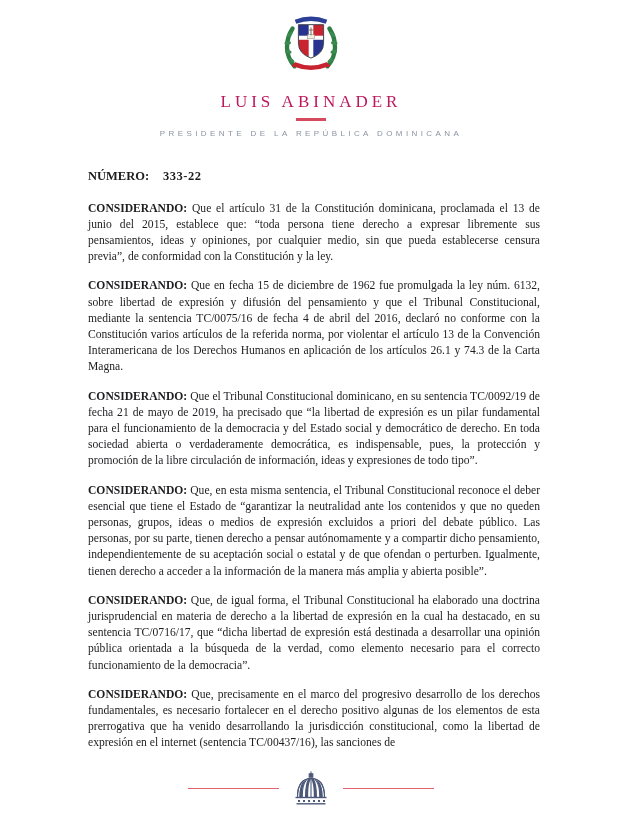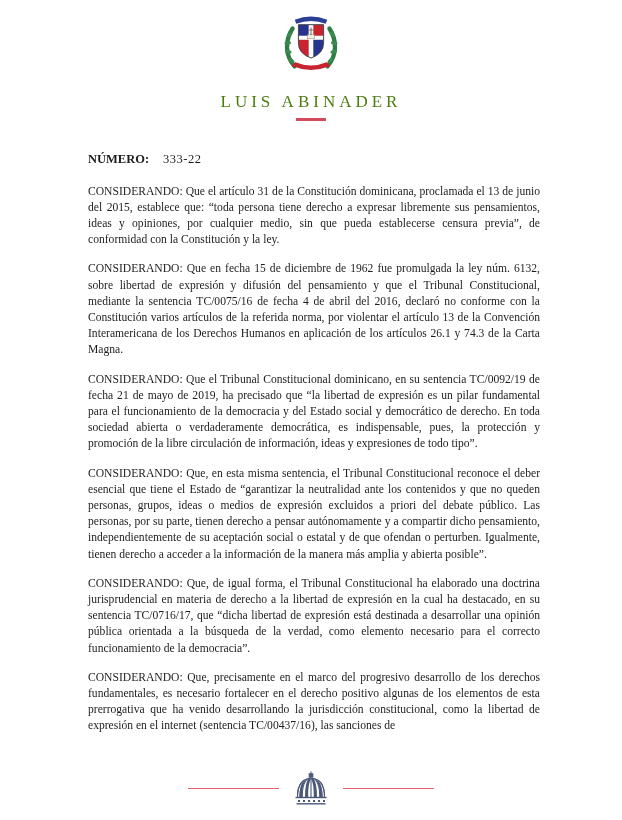--- a/index.html
+++ b/index.html
@@ -16,21 +16,21 @@
   }
 
   
   .header { text-align: center; padding-top: 13px; }
   .coat { display: inline-block; width: 62px; height: 64px; }
   .principal-name {
     margin-top: 11px;
     font-family: "Liberation Serif", serif;
     font-size: 17px;
     letter-spacing: 4px;
-    color: #4d7c0f;
+    color: #be185d;
     font-weight: 400;
   }
   .name-rule {
     width: 30px; height: 2.5px;
     background: #d64a5e;
     margin: 6px auto 8px auto;
   }
   .principal-title {
     font-family: "Liberation Sans", sans-serif;
     font-size: 8px;
@@ -45,33 +45,33 @@
     color: #1d1d20;
   }
   .numero-line {
     margin-top: 31px;
     font-size: 12.5px;
     font-weight: bold;
   }
   .numero-value {
     display: inline-block;
     margin-left: 14px;
-    font-weight: normal;
+    font-weight: bold;
     font-family: "Liberation Serif", serif;
     letter-spacing: 0.5px;
   }
   .paragraphs { margin-top: 17px; }
   .para {
     text-align: justify;
     font-size: 11.6px;
     line-height: 16.2px;
     margin-bottom: 13px;
     color: #1d1d20;
   }
-  .para .lead { font-weight: normal; }
+  .para .lead { font-weight: bold; }
 
   
   .footer {
     position: absolute;
     left: 0; right: 0; bottom: 12px;
     height: 40px;
     display: flex;
     align-items: center;
     justify-content: center;
   }
@@ -122,20 +122,21 @@
 
       <rect x="28.6" y="22.4" width="6.8" height="4.2" fill="#f3efe6" stroke="#8a8060" stroke-width="0.5"></rect>
       <path d="M32 15 v8 M29.5 17.6 h5" stroke="#7c7458" stroke-width="1.1" fill="none"></path>
 
       <path d="M15 53 Q32 60 49 53" fill="none" stroke="#c8232f" stroke-width="4.6"></path>
       <path d="M13 55 l4 -3 M51 55 l-4 -3" stroke="#c8232f" stroke-width="3" fill="none"></path>
     </svg>
 
     <div class="principal-name">LUIS ABINADER</div>
     <div class="name-rule"></div>
+    <div class="principal-title">PRESIDENTE DE LA REPÚBLICA DOMINICANA</div>
   </div>
 
   <div class="doc-body">
 
     <div class="numero-line">
       <span>NÚMERO:</span><span class="numero-value">333-22</span>
     </div>
 
     <div class="paragraphs">
       <p class="para">

